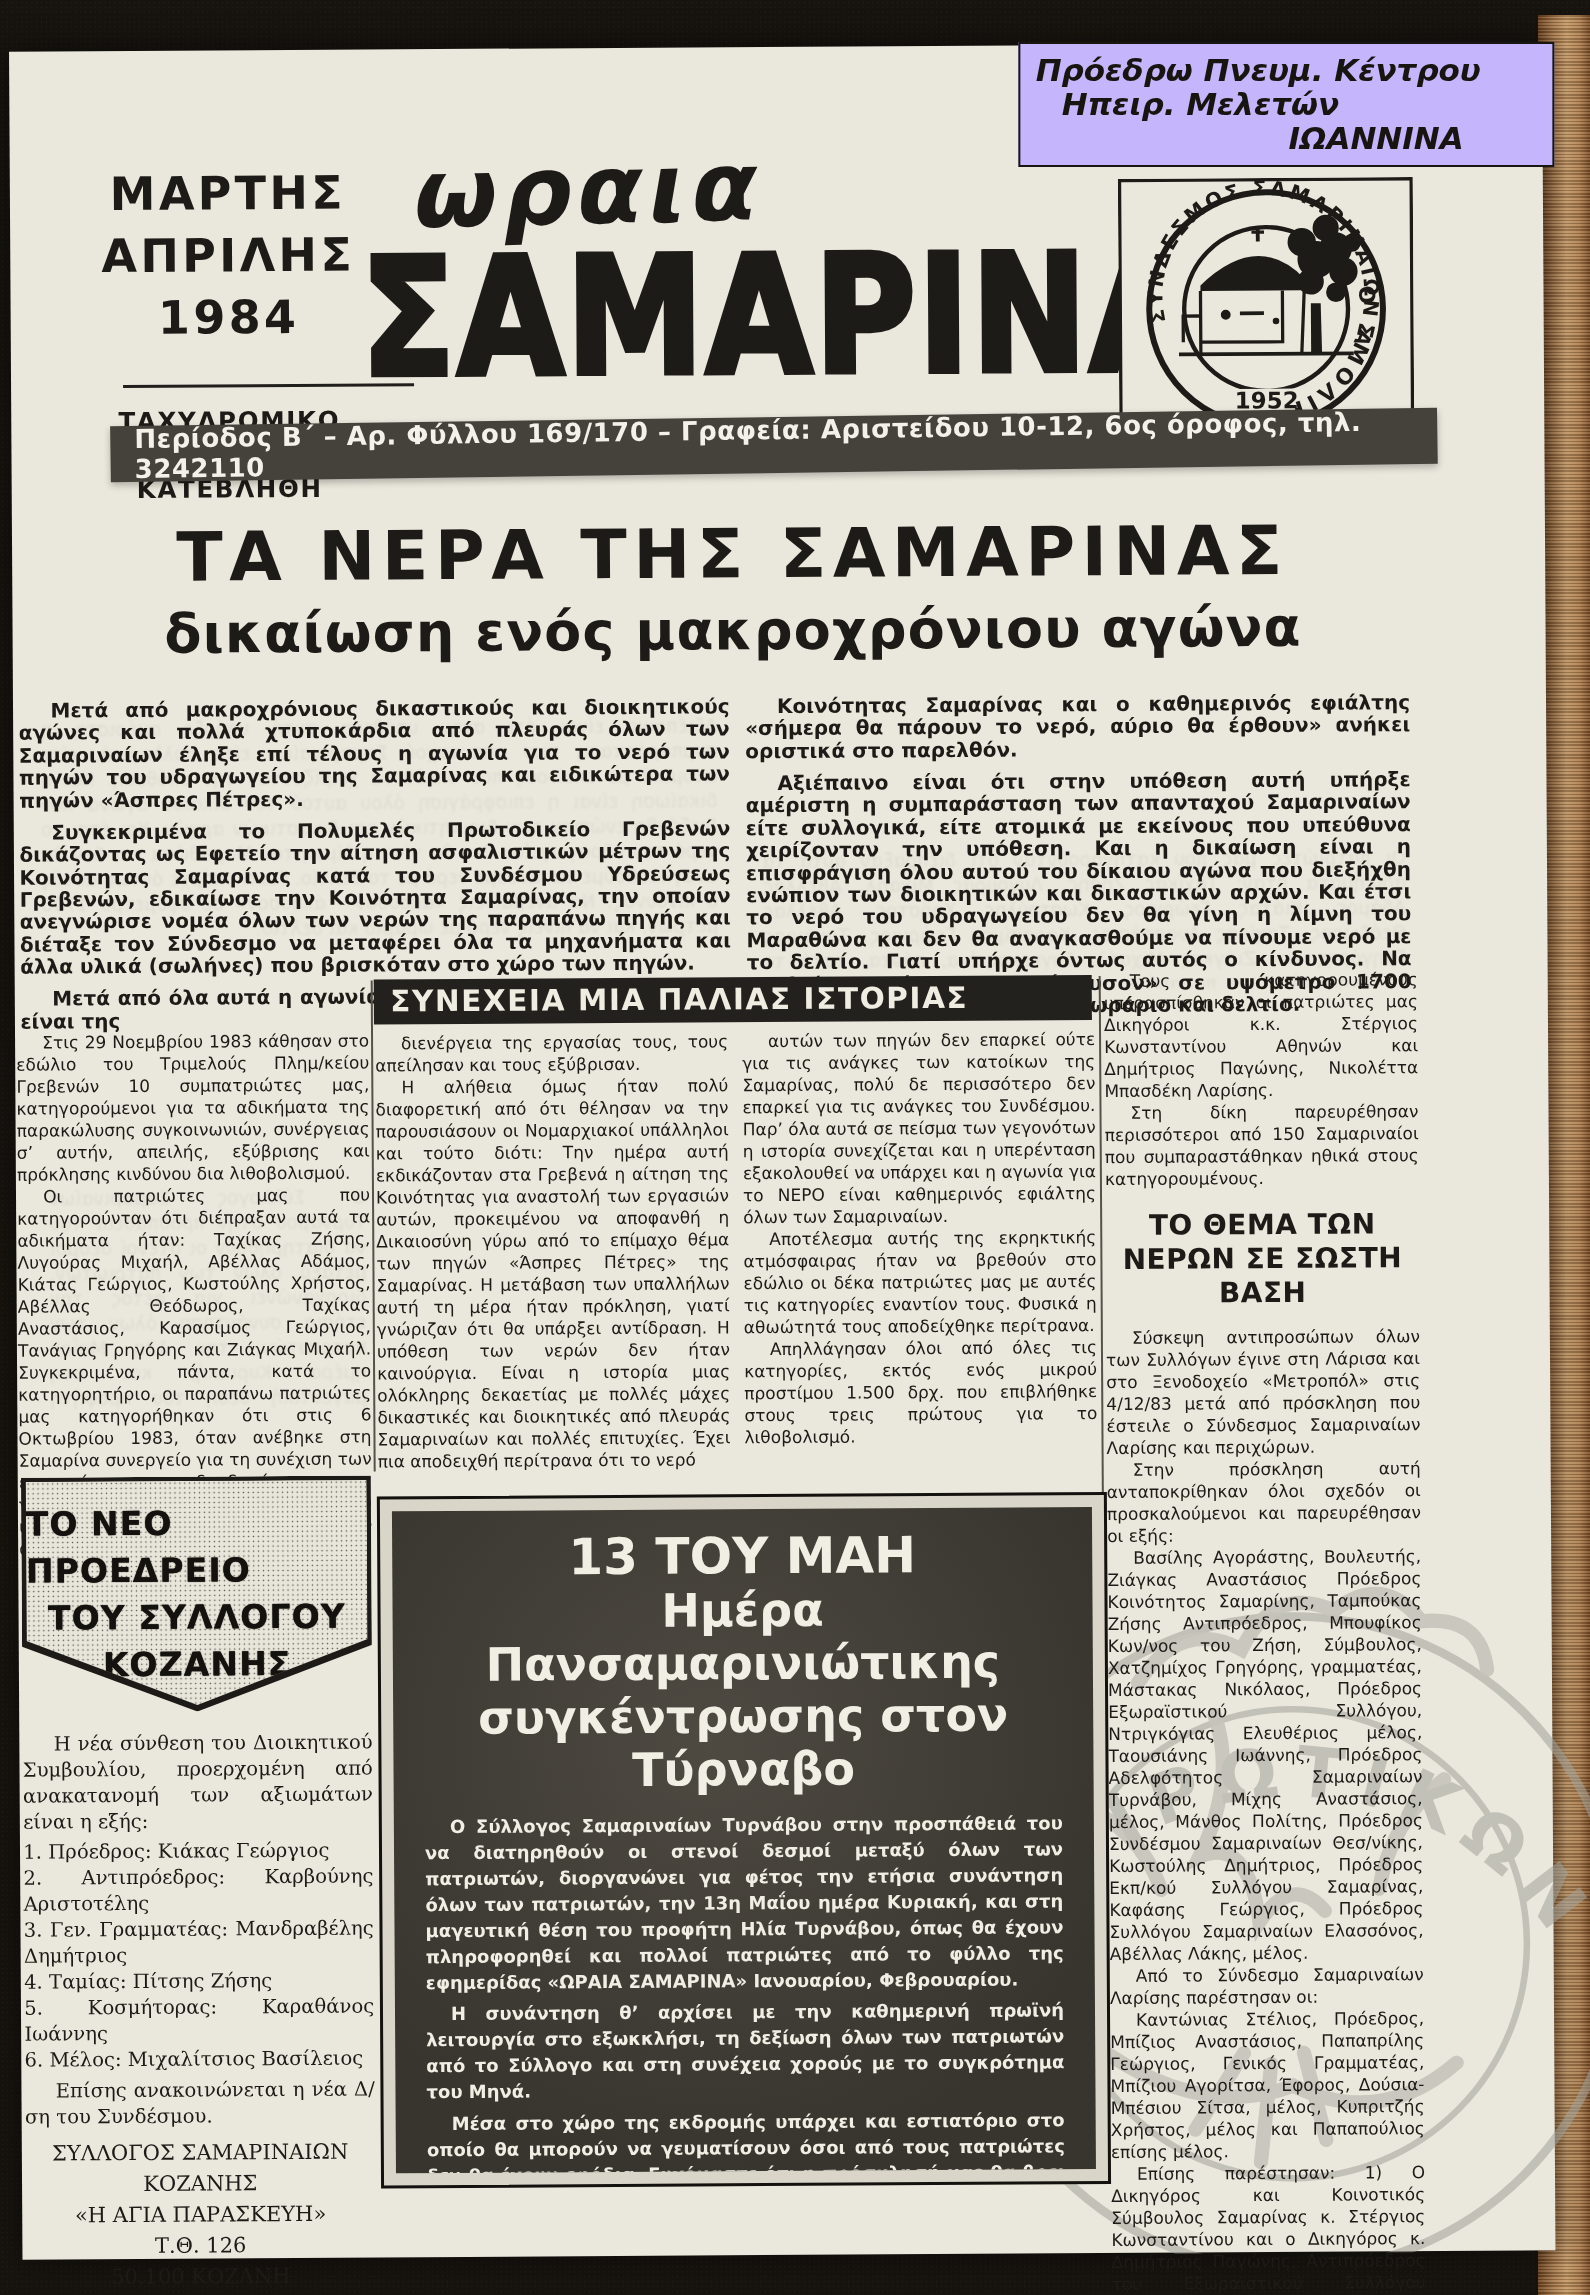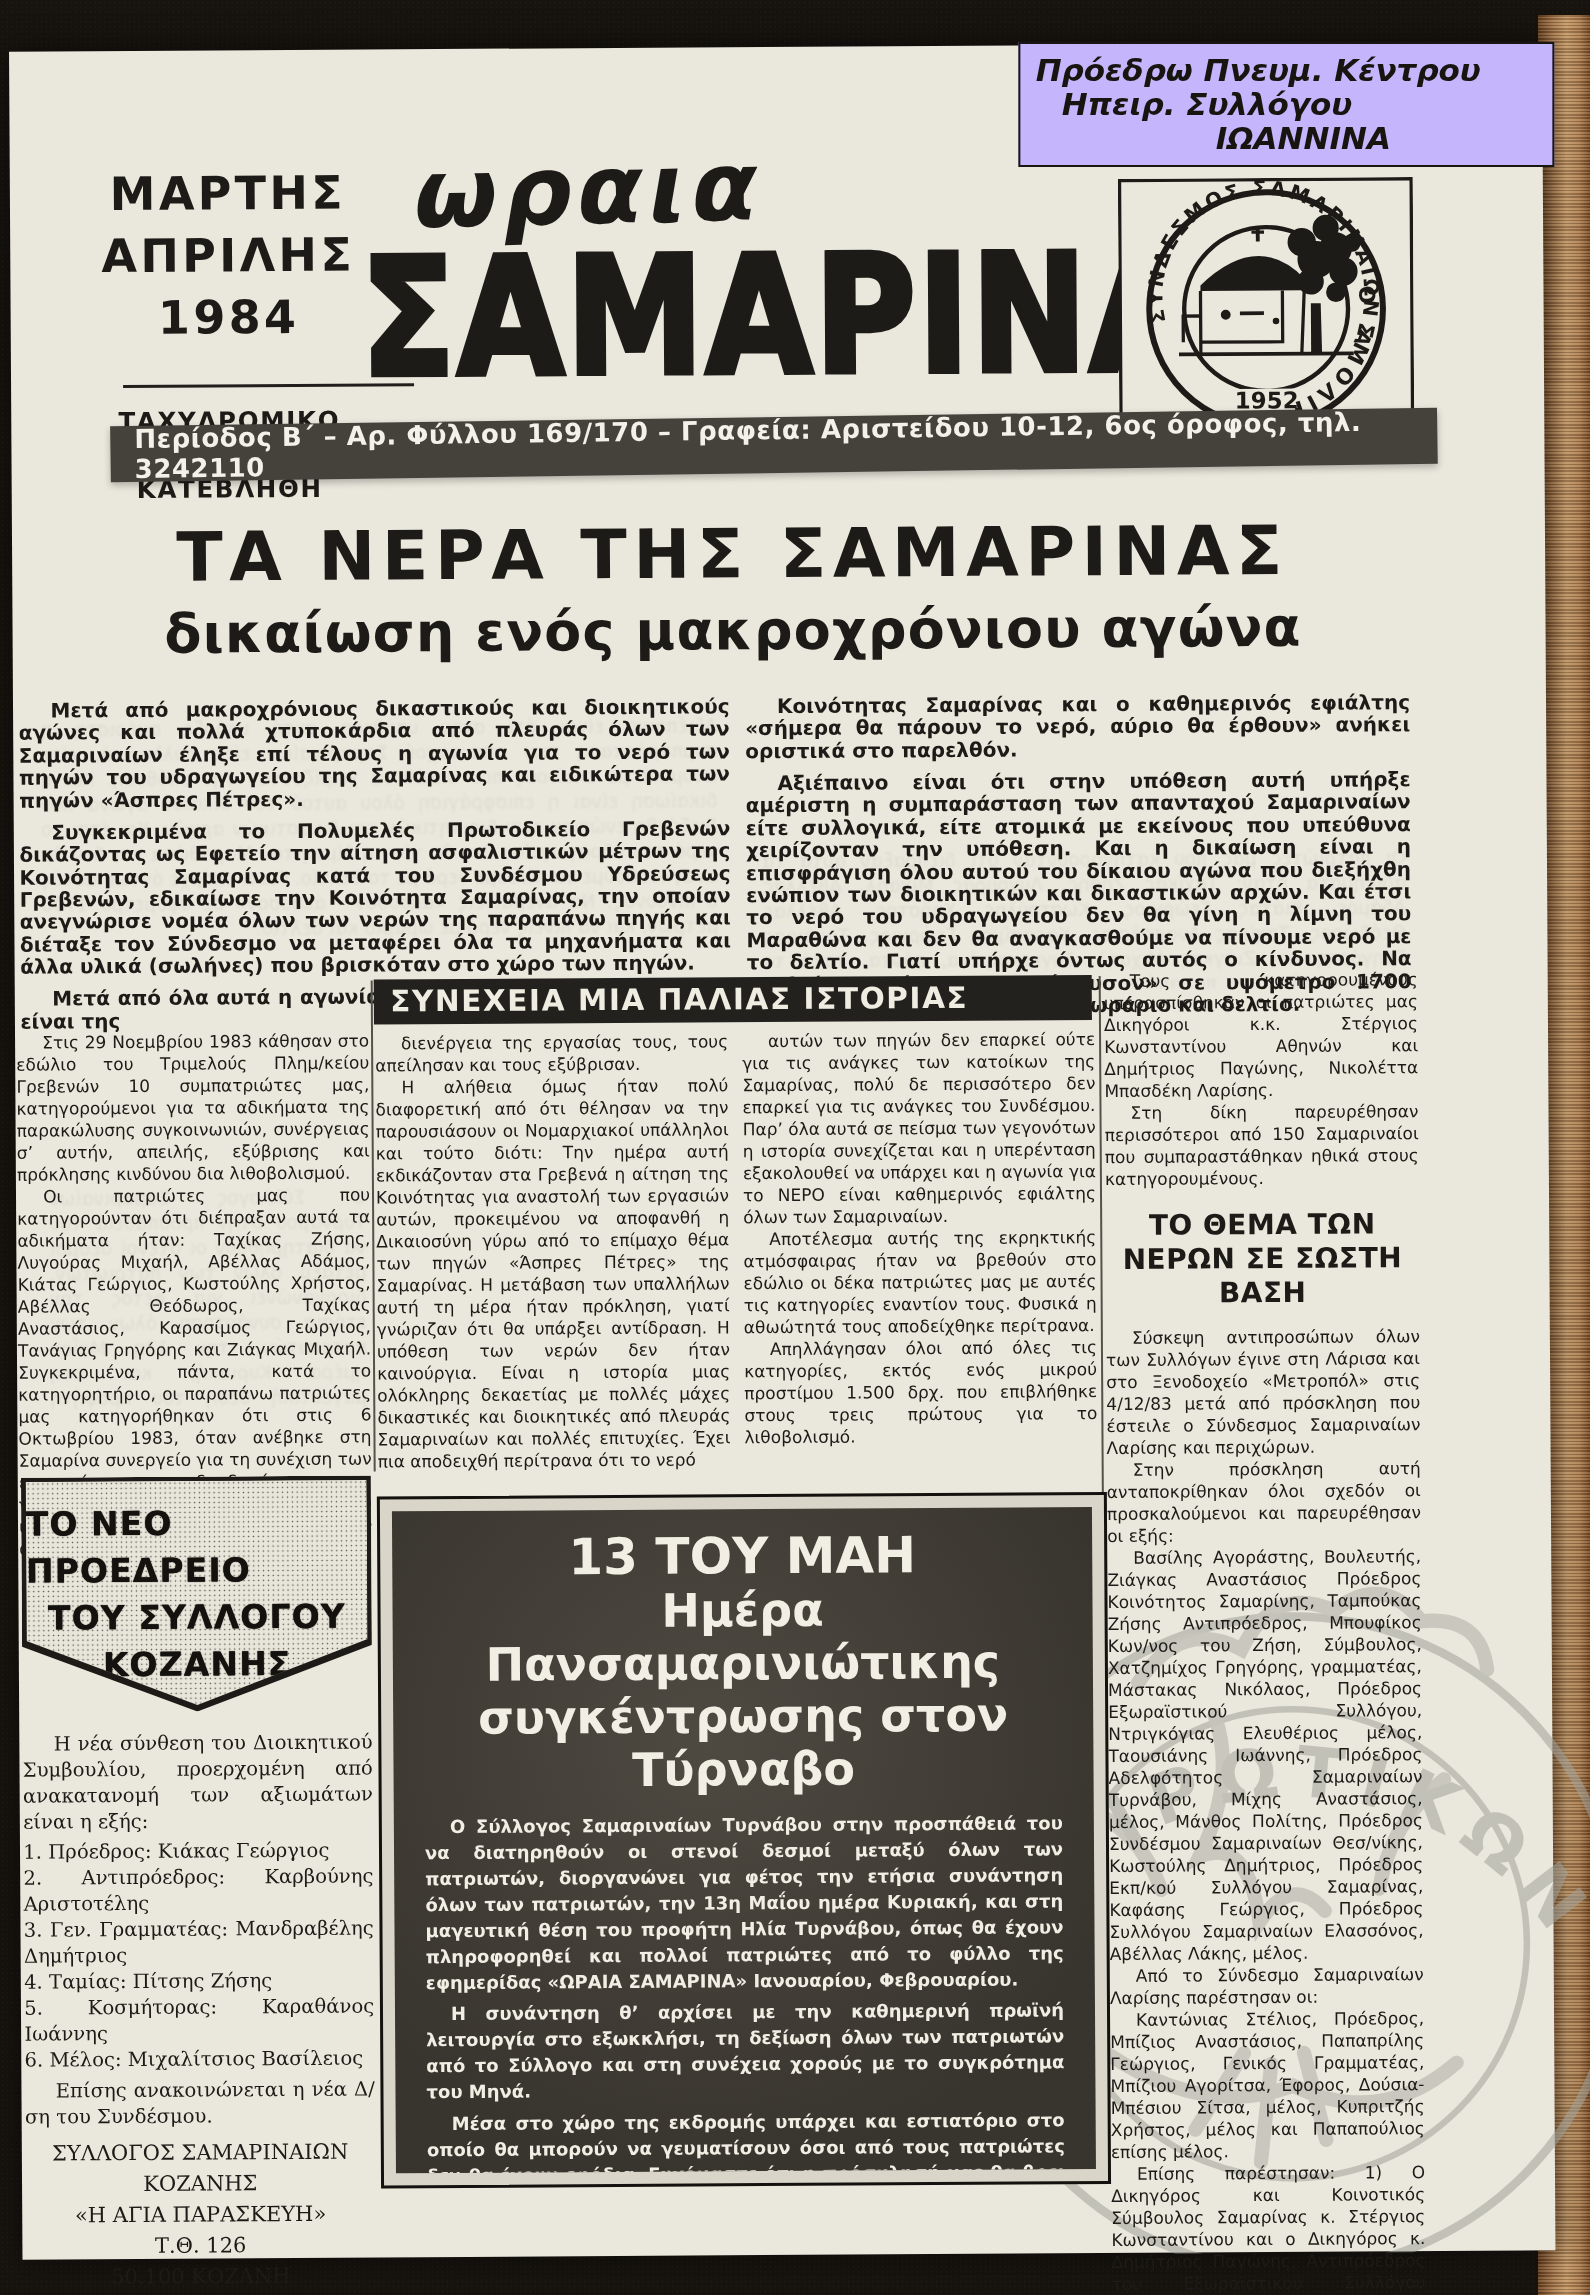--- a/index.html
+++ b/index.html
@@ -23,21 +23,21 @@
     box-shadow:0 0 33px rgba(0,0,0,.55);
   }
   .block{position:absolute;color:#1d1b17;}
   .ghost{position:absolute;transform:scaleX(-1);color:#6f6d62;opacity:.09;
     filter:blur(1.1px);font-size:18.6px;line-height:25px;text-align:justify;z-index:0;}
   
   .note{left:1009px;top:-2.2px;width:501px;height:107px;background:#c4b5fd;
     border:2.7px solid #181613;padding:8.7px 15.3px 5.5px;z-index:6;transform:rotate(.35deg);
     font-style:italic;font-weight:600;font-size:31px;line-height:34px;color:#17150f;}
   .note .l2{margin-left:26px;}
-  .note .l3{margin-left:180px;}
+  .note .l3{margin-left:180px;text-align:center;}
   
   .dates{left:76px;top:112px;width:284px;text-align:center;font-weight:bold;
     font-size:46px;line-height:62px;letter-spacing:3.3px;}
   .date-rule{left:112px;top:334px;width:291px;height:3.3px;background:#211f1b;}
   .postal{left:65px;top:354px;width:306px;text-align:center;font-weight:bold;
     font-size:24.6px;line-height:34px;letter-spacing:1.6px;}
   .title-script{left:404px;top:86px;font-size:96px;font-weight:bold;font-style:italic;
     letter-spacing:5.5px;transform:rotate(-1deg);}
   .title-main{left:350px;top:174px;width:764px;font-size:138px;font-weight:bold;
     letter-spacing:2.2px;transform:scaleY(1.18);transform-origin:0 0;
@@ -131,21 +131,21 @@
     <defs>
       <path id="wm-arc" d="M 170 900 A 560 560 0 0 1 1230 880"></path>
     </defs>
     <text font-size="128" font-weight="bold" fill="#a3a39b" letter-spacing="26">
       <textPath href="#wm-arc">ΗΠΕΙΡΩΤΙΚΩΝ ΜΕΛΕΤΩΝ</textPath>
     </text>
   </svg>
 
   <div class="block note">
     <div class="l1">Πρόεδρω Πνευμ. Κέντρου</div>
-    <div class="l2">Ηπειρ. Συλλόγου</div>
+    <div class="l2">Ηπειρ. Μελετών</div>
     <div class="l3">ΙΩΑΝΝΙΝΑ</div>
   </div>
 
   <div class="block dates">
     <div>ΜΑΡΤΗΣ</div>
     <div>ΑΠΡΙΛΗΣ</div>
     <div>1984</div>
   </div>
   <div class="block date-rule"></div>
   <div class="block postal">

